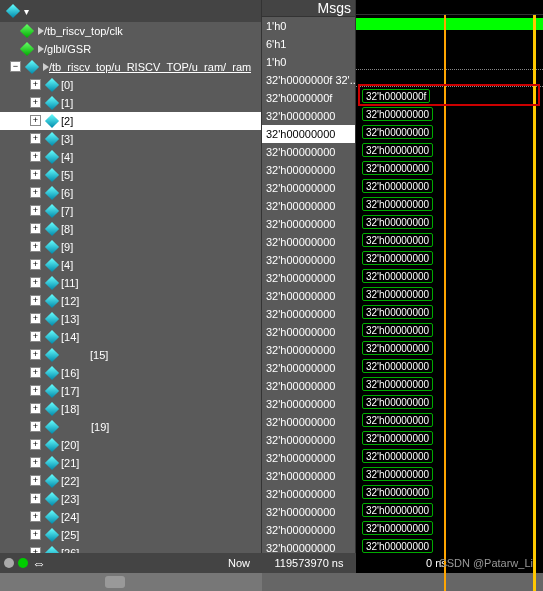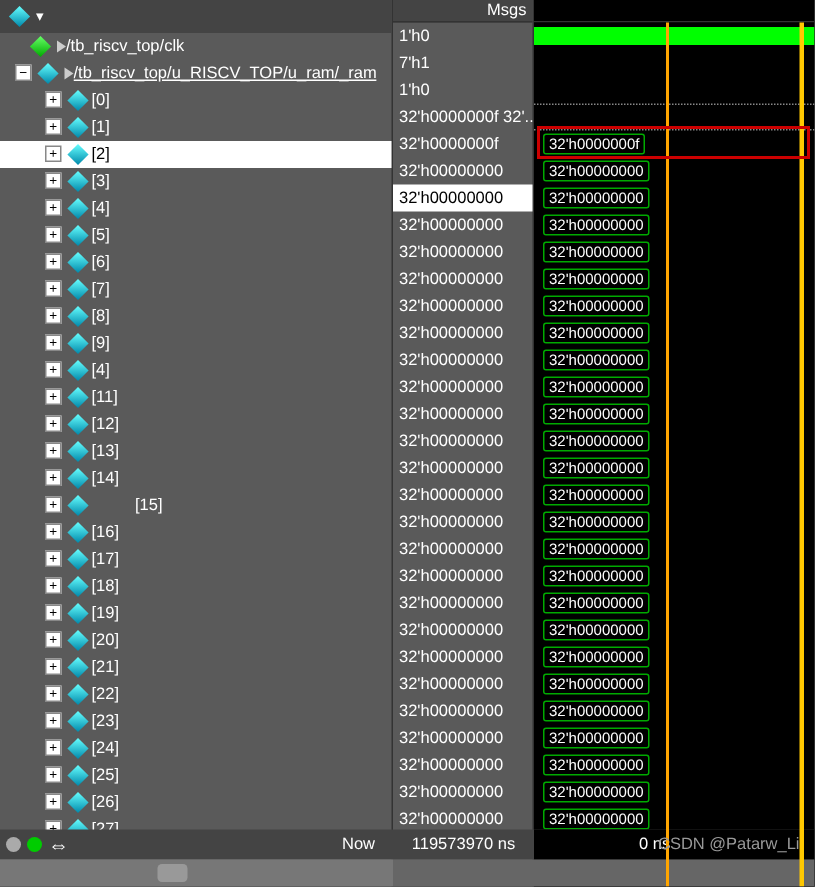--- a/index.html
+++ b/index.html
@@ -1,21 +1,21 @@
 <!DOCTYPE html>
 <html><head>
 <meta charset="utf-8">
 <style>
 * { margin: 0; padding: 0; box-sizing: border-box; font-family: Arial, sans-serif; }
 body { background: #555; width: 543px; height: 591px; overflow: hidden; position: relative; }
 .container { display: flex; width: 100%; height: 100%; }
 .left-panel { width: 262px; background: #5a5a5a; border-right: 1px solid #333; display: flex; flex-direction: column; }
 .middle-panel { width: 94px; background: #5a5a5a; border-right: 1px solid #333; display: flex; flex-direction: column; }
 .right-panel { flex: 1; background: #000; display: flex; flex-direction: column; position: relative; }
-.header { height: 22px; background: #444; border-bottom: 1px solid #333; display: flex; align-items: center; color: #fff; font-size: 11px; padding: 0 4px; }
+.header { height: 22px; background: #444; border-bottom: 1px solid #333; display: flex; align-items: center; color: #fff; font-size: 14px; padding: 0 4px; }
 .header.right { justify-content: flex-end; }
 .header.dark { background: #000; }
 .toolbar { height: 22px; background: #444; display: flex; align-items: center; gap: 2px; padding: 0 4px; }
 .row { height: 18px; display: flex; align-items: center; font-size: 11px; color: #fff; border-bottom: 1px solid transparent; }
 .row.selected { background: #fff; color: #000; }
 .tree-row { padding-left: 2px; }
 .indent { display: inline-block; }
 .expand-box { width: 11px; height: 11px; background: #fff; border: 1px solid #888; display: inline-flex; align-items: center; justify-content: center; font-size: 9px; color: #000; cursor: pointer; margin-right: 2px; line-height: 1; }
 .diamond { width: 10px; height: 10px; transform: rotate(45deg); display: inline-block; margin: 0 4px; }
 .diamond.green { background: linear-gradient(135deg, #6f6, #0a0); }
@@ -53,20 +53,26 @@
       <span style="color:#fff;font-size:10px">▾</span>
     </div>
     <div id="tree-body">
         <div class="row tree-row">
           <span class="indent" style="width: 16px;"></span>
           <span class="diamond green"></span>
           <span class="arrow"></span>
           <span style="white-space: nowrap; overflow: hidden;"> /tb_riscv_top/clk</span>
         </div>
         <div class="row tree-row">
+          <span class="indent" style="width: 16px;"></span>
+          <span class="diamond green"></span>
+          <span class="arrow"></span>
+          <span style="white-space: nowrap; overflow: hidden;"> /glbl/GSR</span>
+        </div>
+        <div class="row tree-row">
           <span class="indent" style="width: 8px;"></span>
           <span class="expand-box">−</span>
           <span class="diamond cyan"></span>
           <span class="arrow"></span>
           <span style="white-space: nowrap; overflow: hidden; text-decoration: underline;"> /tb_riscv_top/u_RISCV_TOP/u_ram/_ram</span>
         </div>
         <div class="row tree-row">
           <span class="indent" style="width: 28px;"></span>
           <span class="expand-box">+</span>
           <span class="diamond cyan"></span>
@@ -177,21 +183,21 @@
         <div class="row tree-row">
           <span class="indent" style="width: 28px;"></span>
           <span class="expand-box">+</span>
           <span class="diamond cyan"></span>
           <span style="white-space: nowrap; overflow: hidden;"> [18]</span>
         </div>
         <div class="row tree-row">
           <span class="indent" style="width: 28px;"></span>
           <span class="expand-box">+</span>
           <span class="diamond cyan"></span>
-          <span style="white-space: nowrap; overflow: hidden;"> [19]</span>
+          <span style="white-space: nowrap; overflow: hidden; margin-left: 30px;"> [19]</span>
         </div>
         <div class="row tree-row">
           <span class="indent" style="width: 28px;"></span>
           <span class="expand-box">+</span>
           <span class="diamond cyan"></span>
           <span style="white-space: nowrap; overflow: hidden;"> [20]</span>
         </div>
         <div class="row tree-row">
           <span class="indent" style="width: 28px;"></span>
           <span class="expand-box">+</span>
@@ -235,21 +241,21 @@
           <span style="white-space: nowrap; overflow: hidden;"> [27]</span>
         </div>
       </div>
   </div>
   <div class="middle-panel">
     <div class="header right">
         <span>Msgs</span>
       </div>
     <div id="msgs-body">
         <div class="msgs-cell" style="white-space: nowrap; overflow: hidden;">1'h0</div>
-        <div class="msgs-cell" style="white-space: nowrap; overflow: hidden;">7'h1</div>
+        <div class="msgs-cell" style="white-space: nowrap; overflow: hidden;">6'h1</div>
         <div class="msgs-cell" style="white-space: nowrap; overflow: hidden;">1'h0</div>
         <div class="msgs-cell" style="white-space: nowrap; overflow: hidden;">32'h0000000f 32'...</div>
         <div class="msgs-cell" style="white-space: nowrap; overflow: hidden;">32'h0000000f</div>
         <div class="msgs-cell" style="white-space: nowrap; overflow: hidden;">32'h00000000</div>
         <div class="msgs-cell selected" style="white-space: nowrap; overflow: hidden;">32'h00000000</div>
         <div class="msgs-cell" style="white-space: nowrap; overflow: hidden;">32'h00000000</div>
         <div class="msgs-cell" style="white-space: nowrap; overflow: hidden;">32'h00000000</div>
         <div class="msgs-cell" style="white-space: nowrap; overflow: hidden;">32'h00000000</div>
         <div class="msgs-cell" style="white-space: nowrap; overflow: hidden;">32'h00000000</div>
         <div class="msgs-cell" style="white-space: nowrap; overflow: hidden;">32'h00000000</div>

